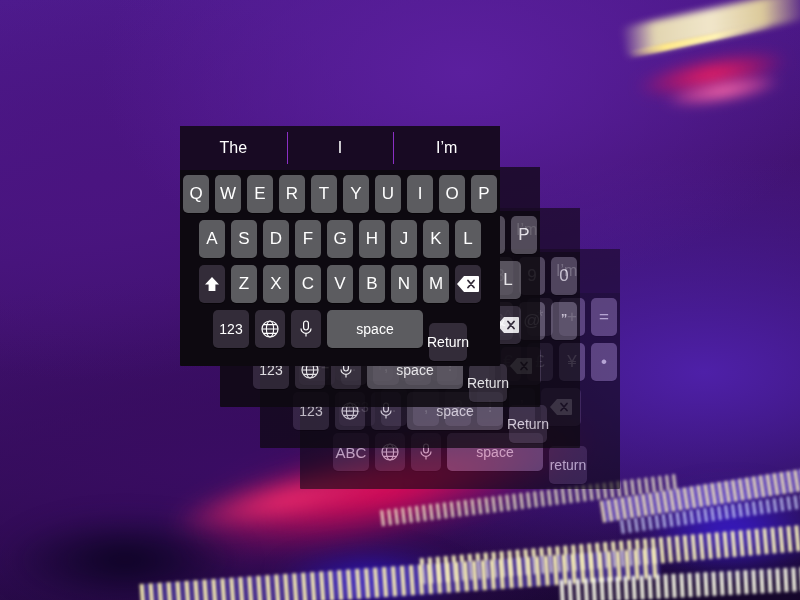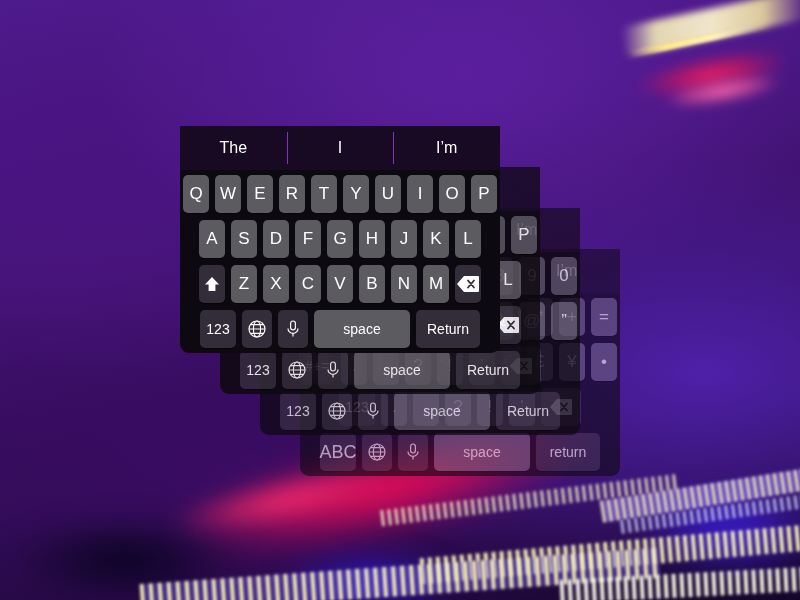--- a/index.html
+++ b/index.html
@@ -142,21 +142,21 @@
     position: absolute; left: -40px; top: 500px; width: 330px; height: 120px;
     background: radial-gradient(ellipse 50% 50% at 50% 50%, #0a0320 0%, rgba(10,3,32,0) 75%);
     filter: blur(12px);
   }
 
   
   .kb-layer {
     position: absolute;
     width: 320px;
     background: #0d0910;
-    border-radius: 9px;
+    border-radius: 1px;
   }
   .kb-layer.l1 { left: 180px; top: 126px; z-index: 40; opacity: 1; }
   .kb-layer.l2 { left: 220px; top: 167px; z-index: 30; opacity: .86; }
   .kb-layer.l3 { left: 260px; top: 208px; z-index: 20; opacity: .72; }
   .kb-layer.l4 { left: 300px; top: 249px; z-index: 10; opacity: .60; }
 
   .predict {
     display: flex;
     height: 44px;
     background: #180a23;
@@ -191,23 +191,23 @@
     display: flex; align-items: center; justify-content: center;
     font-size: 17px;
     flex: 0 0 auto;
     width: 26px;
     box-shadow: 0 1px 0 rgba(0,0,0,0.45);
     user-select: none;
     position: relative;
   }
   .key.dark { background: #332c39; }
   .key.wide-space { width: 96px; font-size: 14px; }
-  .key.wide-return { width: 64px; font-size: 14px; }
+  .key.wide-return { width: 38px; font-size: 14px; margin-top: 13px; }
   .key.w-fn { width: 30px; }
-  .key.w-abc { width: 36px; font-size: 18px; }
+  .key.w-abc { width: 36px; font-size: 15px; }
   .key.w-123 { width: 36px; font-size: 14px; }
   .key.w-bksp { width: 40px; }
 
   .krow.r1 .key { width: 26px; }
   .krow.r2 { padding: 0 13px; }
   .krow.r3 .key { width: 26px; }
 
   svg.glyph { display: block; }
 
   

